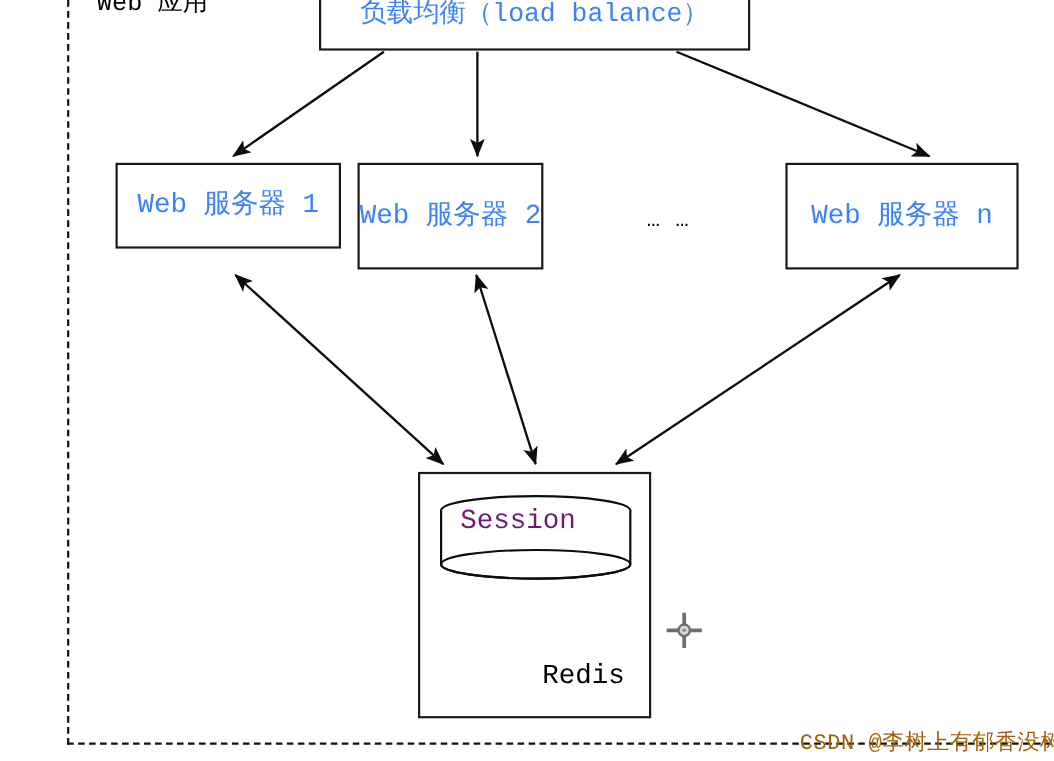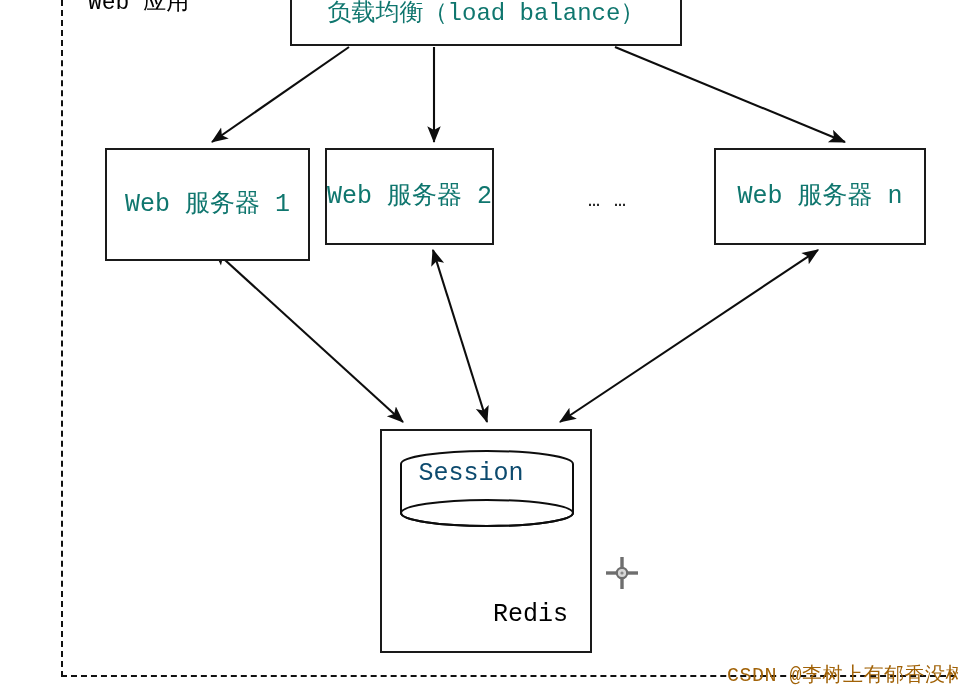--- a/index.html
+++ b/index.html
@@ -28,36 +28,36 @@
     position: absolute;
     border: 2px solid #1a1a1a;
     background: #ffffff;
     box-sizing: border-box;
     display: flex;
     align-items: center;
     justify-content: center;
   }
   .node-label {
     font-size: 25px;
-    color: #0f766e;
+    color: #3b82f6;
     white-space: nowrap;
     line-height: 1.1;
   }
   #lb-box {
     left: 290px;
     top: -18px;
     width: 392px;
     height: 64px;
   }
   #lb-box .node-label { font-size: 24px; }
   #web1-box {
     left: 105px;
     top: 148px;
     width: 205px;
-    height: 113px;
+    height: 78px;
   }
   #web2-box {
     left: 325px;
     top: 148px;
     width: 169px;
     height: 97px;
   }
   #webn-box {
     left: 714px;
     top: 148px;
@@ -95,21 +95,21 @@
     width: 178px;
     height: 80px;
   }
   .cyl-label {
     position: absolute;
     left: 0;
     top: 28px;
     width: 178px;
     text-align: center;
     font-size: 25px;
-    color: #0c4a6e;
+    color: #701a75;
   }
   .redis-name {
     position: absolute;
     right: 22px;
     bottom: 22px;
     font-size: 25px;
     color: #000000;
   }
   #arrow-layer {
     position: absolute;

